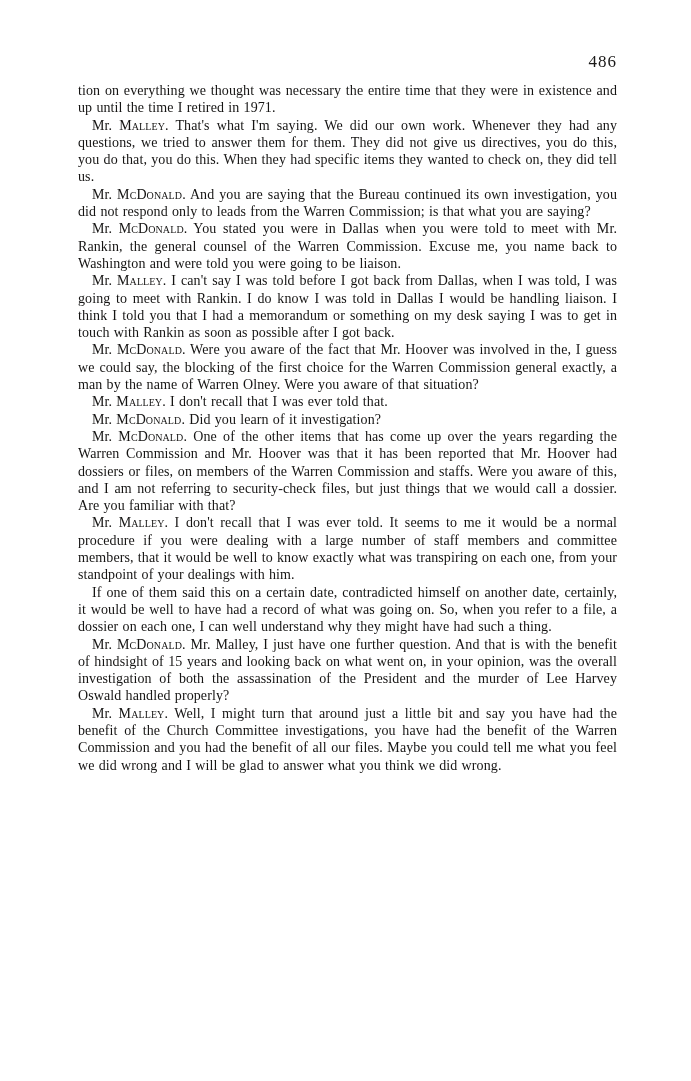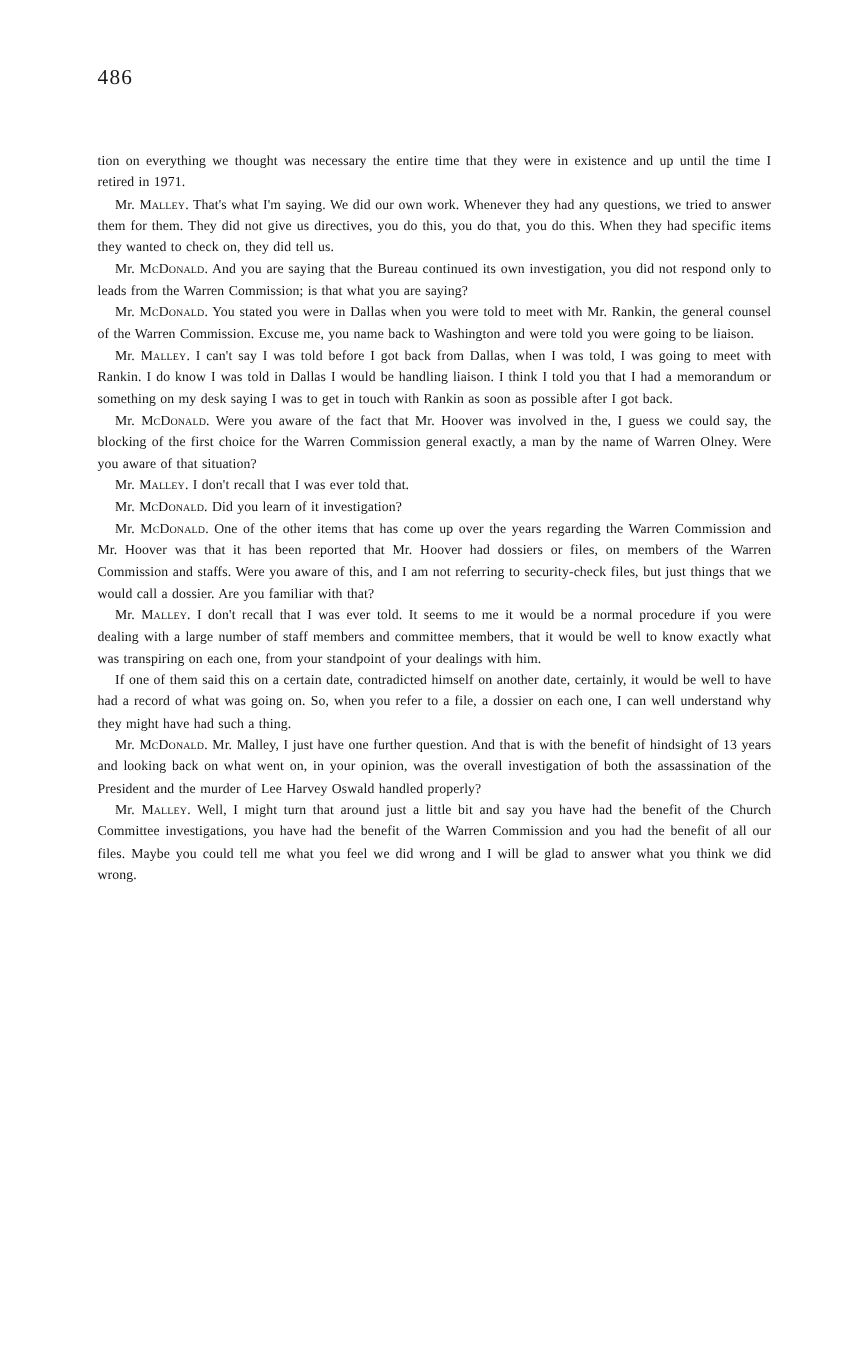--- a/index.html
+++ b/index.html
@@ -14,37 +14,36 @@
     background: #ffffff;
     overflow: hidden;
     font-family: "Liberation Serif", "DejaVu Serif", serif;
     color: #151413;
   }
   .page-number {
     position: absolute;
     top: 52px;
     left: 78px;
     width: 539px;
-    text-align: left;
+    text-align: right;
     font-size: 17px;
     letter-spacing: 1px;
     color: #1a1918;
   }
   .transcript {
     position: absolute;
     top: 82px;
     left: 78px;
     width: 539px;
-    font-size: 11px;
+    font-size: 14px;
     line-height: 17.3px;
     text-align: justify;
     text-justify: inter-word;
     letter-spacing: 0.1px;
     word-spacing: 0.6px;
-    margin-top: 39px;
   }
   .transcript p {
     margin: 0;
     padding: 0;
     text-indent: 14px;
   }
   .transcript p.noindent {
     text-indent: 0;
   }
   .speaker-name {
@@ -61,16 +60,16 @@
       <p><span>Mr. </span><span class="speaker-name">Malley</span>. <span>That's what I'm saying. We did our own work. Whenever they had any questions, we tried to answer them for them. They did not give us directives, you do this, you do that, you do this. When they had specific items they wanted to check on, they did tell us.</span></p>
       <p><span>Mr. </span><span class="speaker-name">McDonald</span>. <span>And you are saying that the Bureau continued its own investigation, you did not respond only to leads from the Warren Commission; is that what you are saying?</span></p>
       <p><span>Mr. </span><span class="speaker-name">McDonald</span>. <span>You stated you were in Dallas when you were told to meet with Mr. Rankin, the general counsel of the Warren Commission. Excuse me, you name back to Washington and were told you were going to be liaison.</span></p>
       <p><span>Mr. </span><span class="speaker-name">Malley</span>. <span>I can't say I was told before I got back from Dallas, when I was told, I was going to meet with Rankin. I do know I was told in Dallas I would be handling liaison. I think I told you that I had a memorandum or something on my desk saying I was to get in touch with Rankin as soon as possible after I got back.</span></p>
       <p><span>Mr. </span><span class="speaker-name">McDonald</span>. <span>Were you aware of the fact that Mr. Hoover was involved in the, I guess we could say, the blocking of the first choice for the Warren Commission general exactly, a man by the name of Warren Olney. Were you aware of that situation?</span></p>
       <p><span>Mr. </span><span class="speaker-name">Malley</span>. <span>I don't recall that I was ever told that.</span></p>
       <p><span>Mr. </span><span class="speaker-name">McDonald</span>. <span>Did you learn of it investigation?</span></p>
       <p><span>Mr. </span><span class="speaker-name">McDonald</span>. <span>One of the other items that has come up over the years regarding the Warren Commission and Mr. Hoover was that it has been reported that Mr. Hoover had dossiers or files, on members of the Warren Commission and staffs. Were you aware of this, and I am not referring to security-check files, but just things that we would call a dossier. Are you familiar with that?</span></p>
       <p><span>Mr. </span><span class="speaker-name">Malley</span>. <span>I don't recall that I was ever told. It seems to me it would be a normal procedure if you were dealing with a large number of staff members and committee members, that it would be well to know exactly what was transpiring on each one, from your standpoint of your dealings with him.</span></p>
       <p><span>If one of them said this on a certain date, contradicted himself on another date, certainly, it would be well to have had a record of what was going on. So, when you refer to a file, a dossier on each one, I can well understand why they might have had such a thing.</span></p>
-      <p><span>Mr. </span><span class="speaker-name">McDonald</span>. <span>Mr. Malley, I just have one further question. And that is with the benefit of hindsight of 13 years and looking back on what went on, in your opinion, was the overall investigation of both the assassination of the President and the murder of Lee Harvey Oswald handled properly?</span></p>
+      <p><span>Mr. </span><span class="speaker-name">McDonald</span>. <span>Mr. Malley, I just have one further question. And that is with the benefit of hindsight of 15 years and looking back on what went on, in your opinion, was the overall investigation of both the assassination of the President and the murder of Lee Harvey Oswald handled properly?</span></p>
       <p><span>Mr. </span><span class="speaker-name">Malley</span>. <span>Well, I might turn that around just a little bit and say you have had the benefit of the Church Committee investigations, you have had the benefit of the Warren Commission and you had the benefit of all our files. Maybe you could tell me what you feel we did wrong and I will be glad to answer what you think we did wrong.</span></p>
     </div>
 </div>
 
 </body></html>

